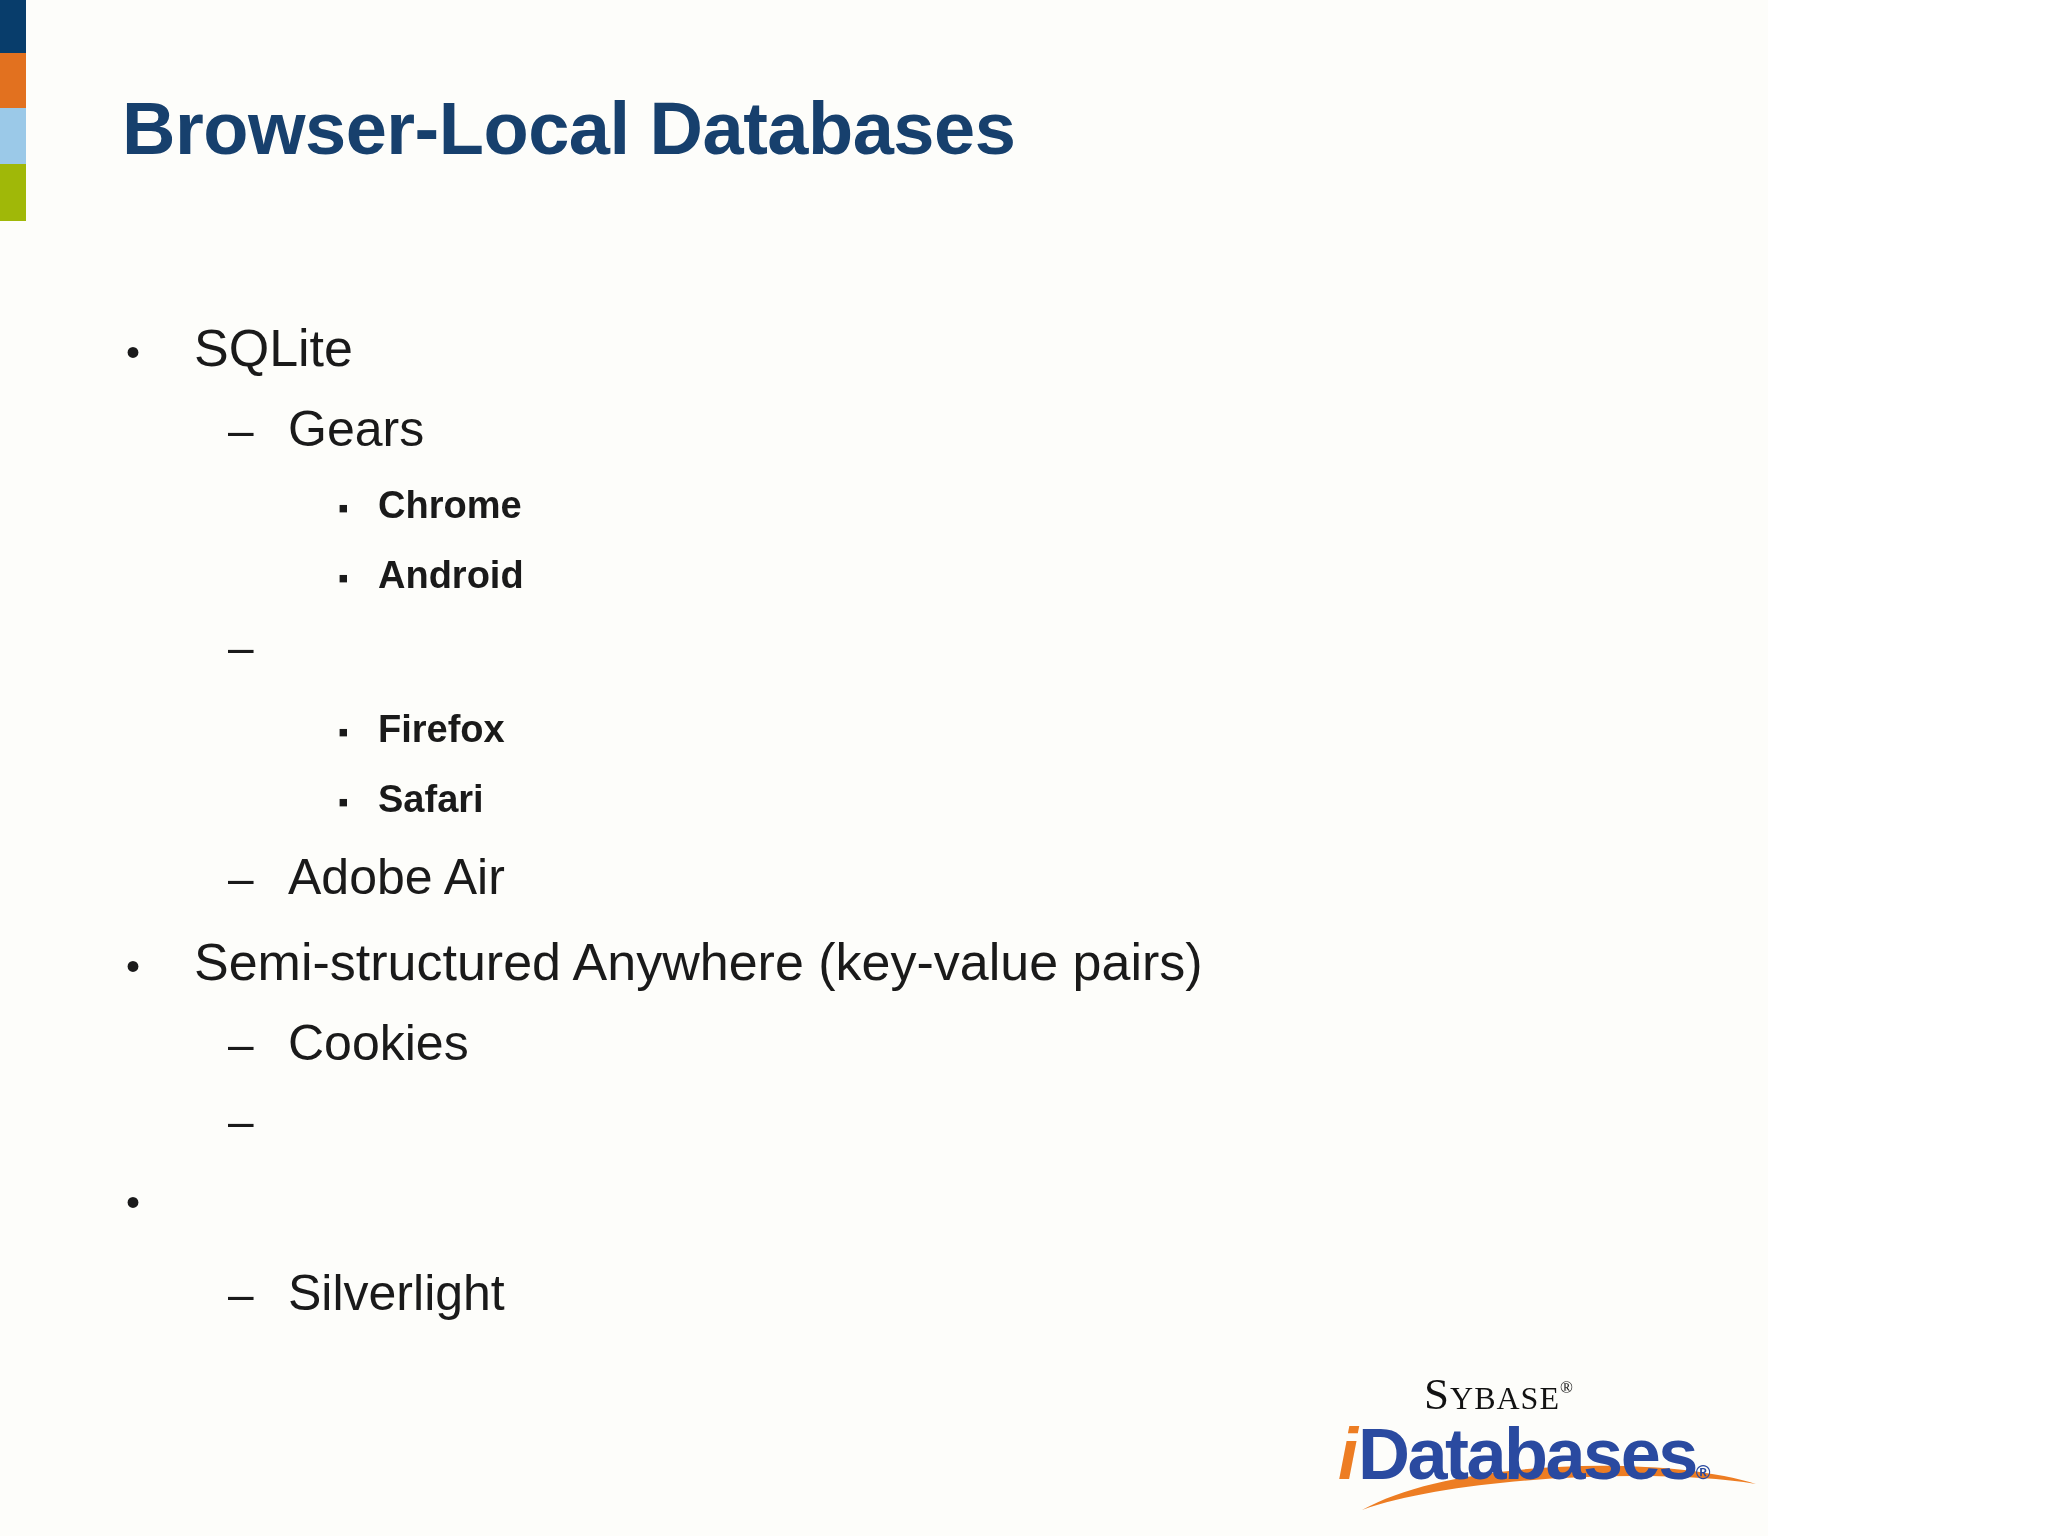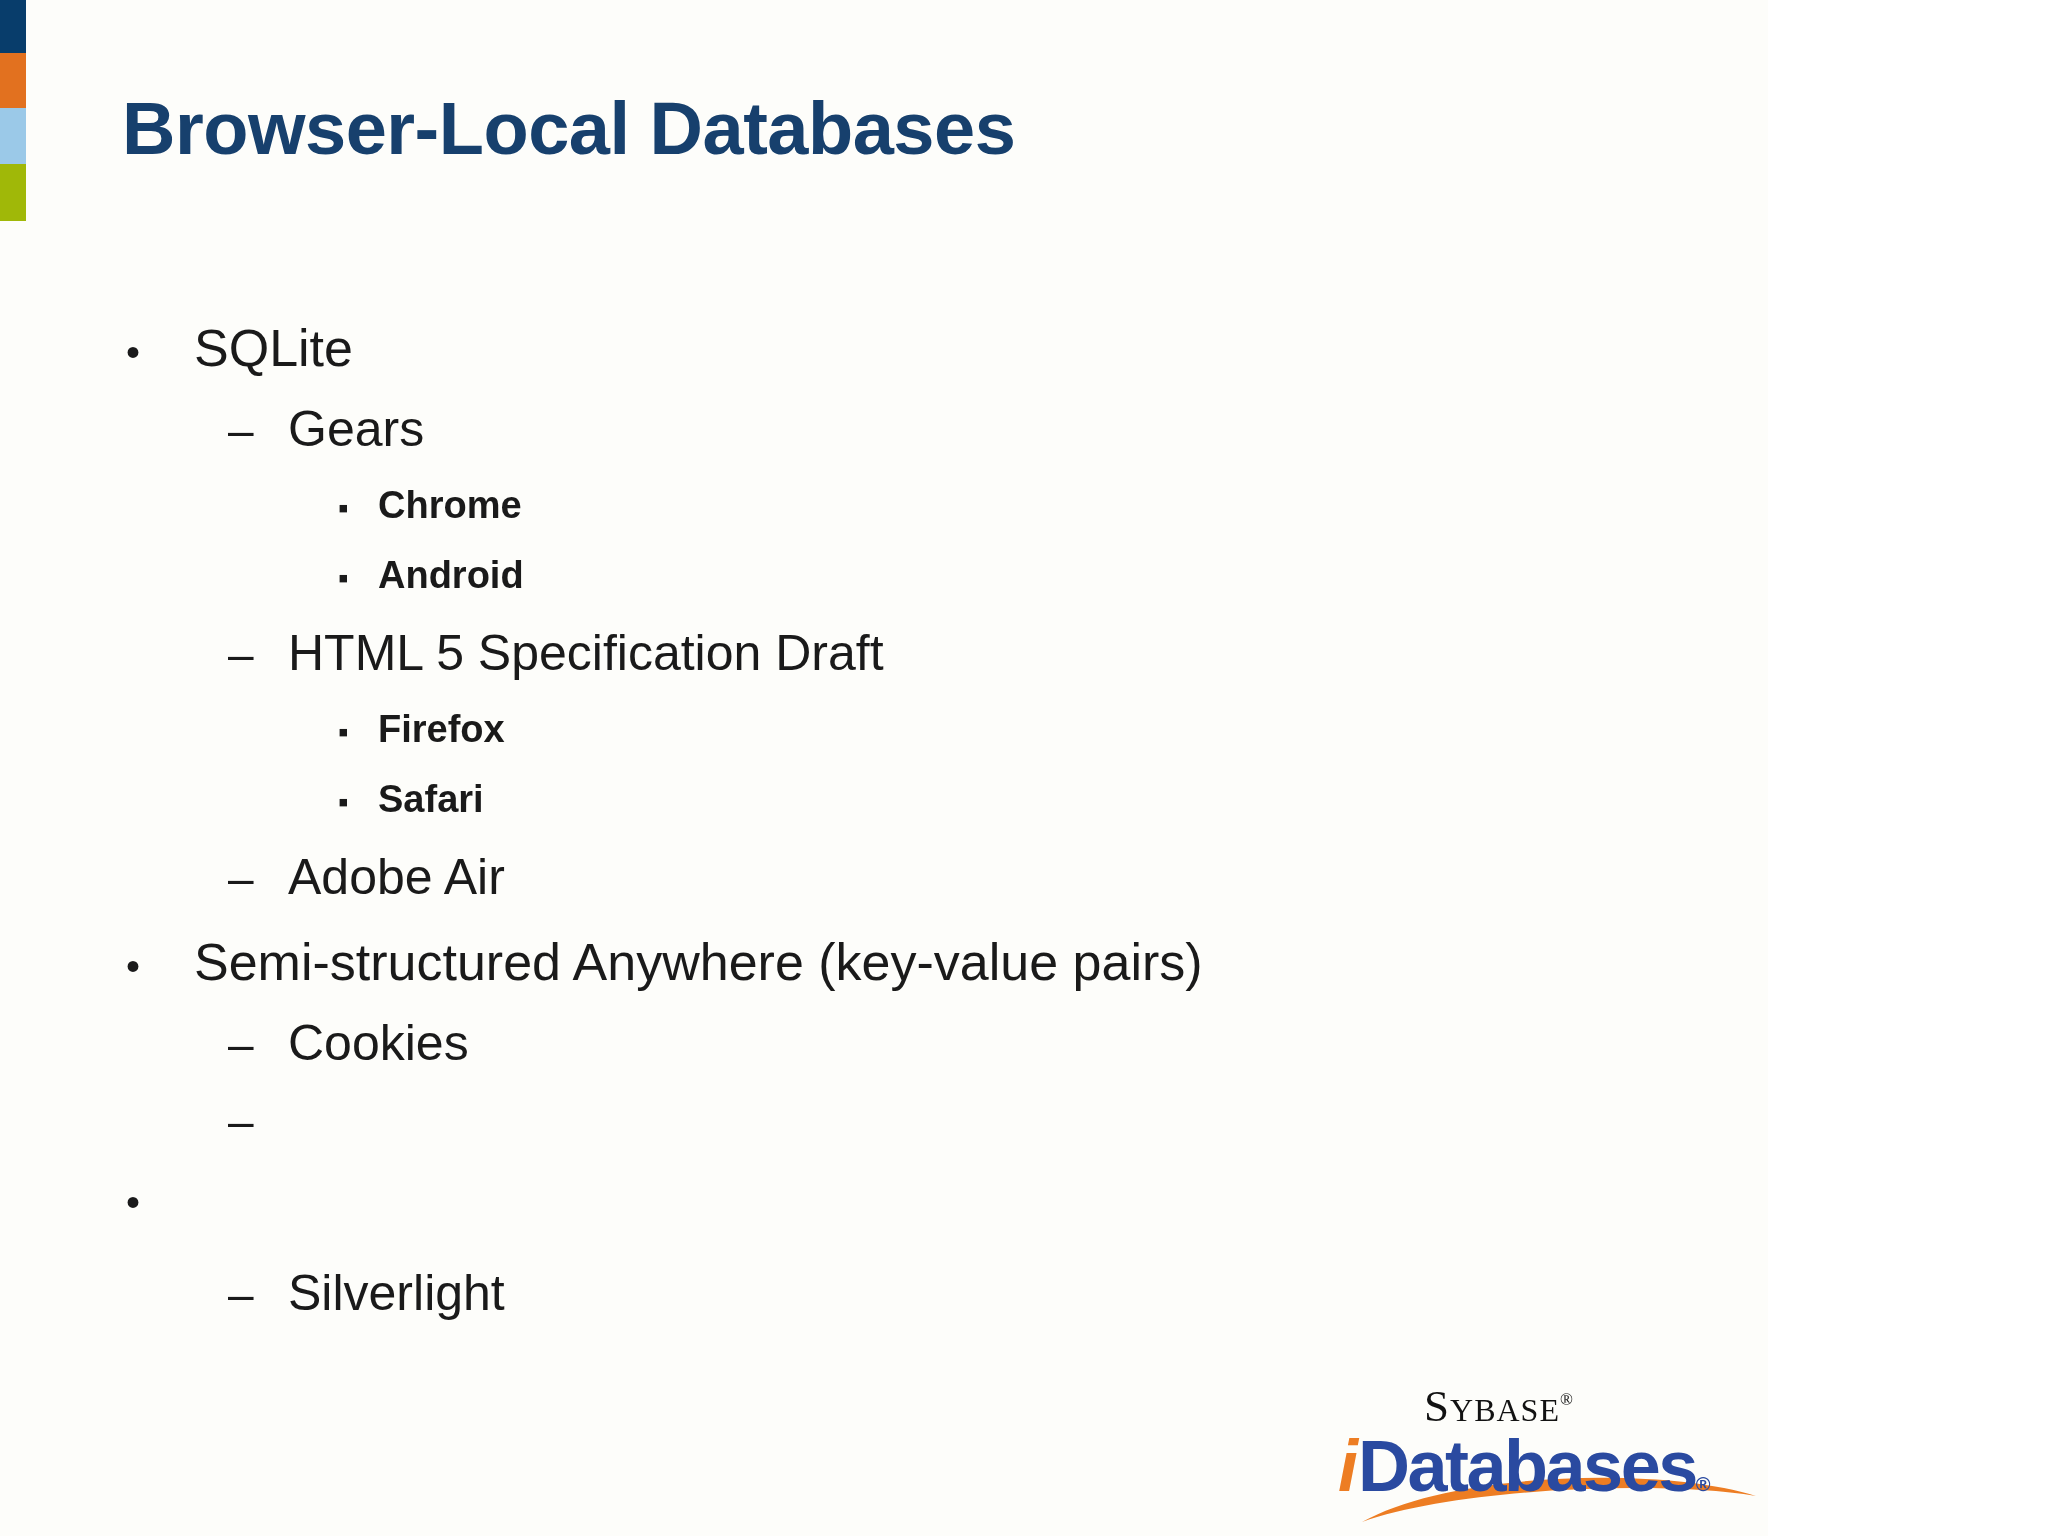--- a/index.html
+++ b/index.html
@@ -92,21 +92,21 @@
     width: 40px;
     margin-left: 338px;
     font-size: 30px;
   }
   .lvl3 .bullet-text { font-size: 38px; font-weight: bold; }
 
   
   .logo {
     position: absolute;
     right: 10px;
-    bottom: 8px;
+    bottom: 20px;
     width: 420px;
     height: 148px;
   }
   .logo-sybase {
     position: absolute;
     left: 86px;
     top: 0px;
     font-family: "Liberation Serif", serif;
     font-size: 45px;
     letter-spacing: 1px;
@@ -182,21 +182,20 @@
       <span class="bullet-text">Chrome</span>
     </div>
 
     <div class="bullet-row lvl3">
       <span class="bullet-marker">▪</span>
       <span class="bullet-text">Android</span>
     </div>
 
     <div class="bullet-row lvl2">
       <span class="bullet-marker">–</span>
-      <span class="bullet-text">HTML 5 Specification Draft</span>
     </div>
 
     <div class="bullet-row lvl3">
       <span class="bullet-marker">▪</span>
       <span class="bullet-text">Firefox</span>
     </div>
 
     <div class="bullet-row lvl3">
       <span class="bullet-marker">▪</span>
       <span class="bullet-text">Safari</span>

